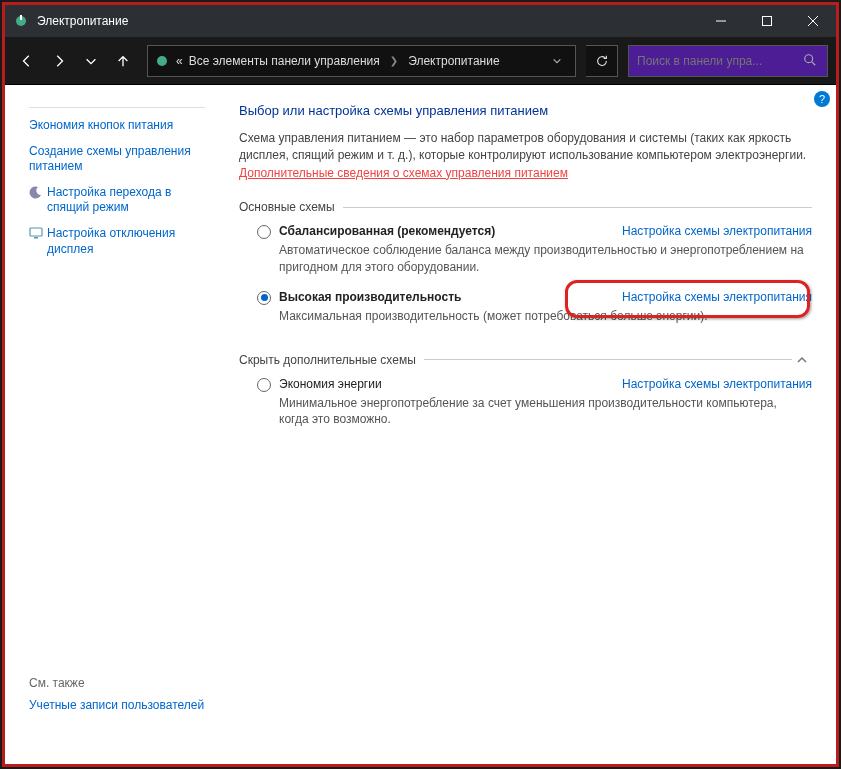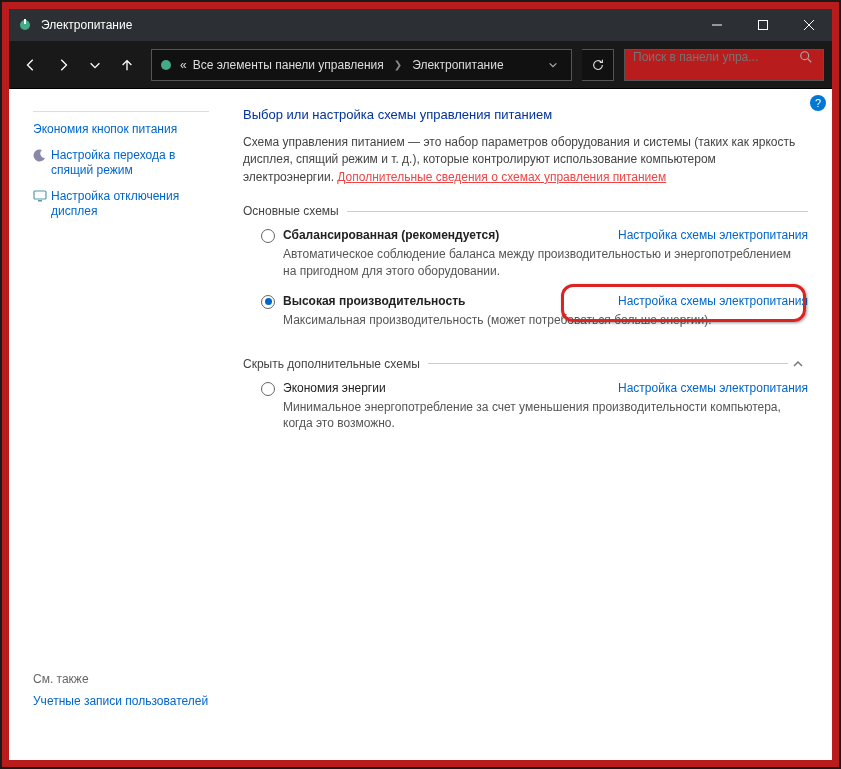--- a/index.html
+++ b/index.html
@@ -1,32 +1,32 @@
 <!DOCTYPE html>
 <html><head>
 <meta charset="utf-8">
 <style>
 * { margin: 0; padding: 0; box-sizing: border-box; font-family: "Segoe UI", Tahoma, sans-serif; }
 body { background: #1a1a1a; width: 841px; height: 769px; overflow: hidden; }
-.window { width: 837px; height: 765px; margin: 2px; background: #fff; border: 7px solid #b91c1c; display: flex; flex-direction: column; }
+.window { width: 837px; height: 765px; margin: 2px; background: #fff; border: 3px solid #b91c1c; display: flex; flex-direction: column; }
 .titlebar { background: #2c2f33; height: 32px; display: flex; align-items: center; color: #fff; font-size: 12px; }
 .titlebar-icon { width: 16px; height: 16px; margin: 0 8px; display:inline-flex; align-items:center; justify-content:center;}
 .titlebar-title { flex: 1; }
 .win-controls { display: flex; }
 .win-btn { width: 46px; height: 32px; display: flex; align-items: center; justify-content: center; color: #fff; font-size: 14px; }
 .win-btn svg { width: 10px; height: 10px; }
 .toolbar { background: #191919; height: 48px; display: flex; align-items: center; padding: 0 8px; gap: 4px; border-bottom: 1px solid #000;}
 .nav-btn { width: 28px; height: 28px; display: flex; align-items: center; justify-content: center; color: #fff; }
 .nav-btn svg { width: 14px; height: 14px; }
 .addr-bar { flex: 1; height: 32px; background: #111; border: 1px solid #555; display: flex; align-items: center; margin: 0 6px; padding: 0 6px; color: #ddd; font-size: 12px; gap:6px;}
 .addr-icon { width:16px; height:16px; display:inline-flex; align-items:center; justify-content:center;}
 .addr-sep { color: #888; font-size: 10px; margin: 0 4px;}
 .addr-drop { width: 24px; display:flex; align-items:center; justify-content:center; color:#aaa;}
 .refresh-btn { width:32px; height:32px; display:flex; align-items:center; justify-content:center; color:#ddd; background:#111; border:1px solid #555; border-left:none;}
-.search-box { width: 200px; height: 32px; background: #b91c1c; border: 1px solid #555; display: flex; align-items: flex-start; padding: 0 8px; color: #888; font-size: 12px; margin-left:6px;}
+.search-box { width: 200px; height: 32px; background: #4c1d95; border: 1px solid #555; display: flex; align-items: center; padding: 0 8px; color: #888; font-size: 12px; margin-left:6px;}
 .search-box input { background: transparent; border: none; color: #ddd; flex: 1; outline: none; font-size:12px;}
 .search-icon { width:16px; height:16px; color:#aaa;}
 .content { flex: 1; display: flex; background: #fff; overflow:hidden;}
 .sidebar { width: 210px; padding: 16px 10px 10px 24px; font-size: 12px; display:flex; flex-direction:column;}
 .side-link { color: #0066cc; margin-bottom: 10px; line-height: 1.3; cursor: pointer; display:flex; gap:4px;}
 .side-sep { border-top: 1px solid #ddd; margin: 6px 0 10px 0; }
 .side-icon { width:14px; height:14px; flex-shrink:0; display:inline-flex; align-items:center; justify-content:center;}
 .side-bottom { margin-top:auto; padding-bottom:30px;}
 .side-label { color:#666; margin-bottom:8px;}
 .main { flex: 1; padding: 18px 24px 10px 24px; font-size: 12px; color: #333; position:relative;}
@@ -131,20 +131,23 @@
     </div>
   </div>
 
   <div class="content">
     <div class="sidebar">
       <div class="side-sep"></div>
       <div class="side-link">
           <span>Экономия кнопок питания</span>
         </div>
       <div class="side-link">
+          <span>Создание схемы управления питанием</span>
+        </div>
+      <div class="side-link">
         <span class="side-icon">
             <svg viewBox="0 0 14 14">
               <path d="M9 2 A6 6 0 1 0 12 10 A4.5 4.5 0 0 1 9 2" fill="#88a"></path>
             </svg>
           </span>
         <span>Настройка перехода в спящий режим</span>
       </div>
       <div class="side-link">
         <span class="side-icon">
             <svg viewBox="0 0 14 14">

